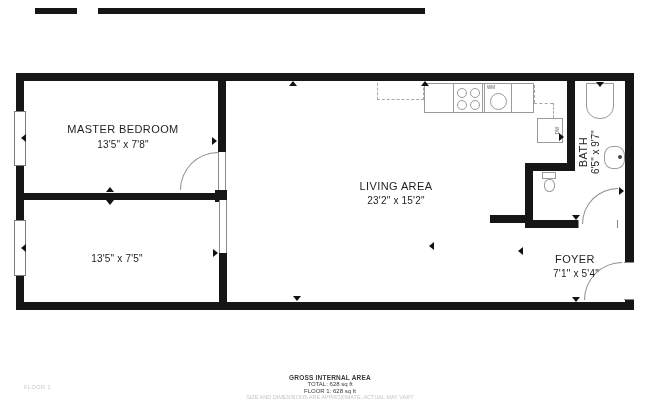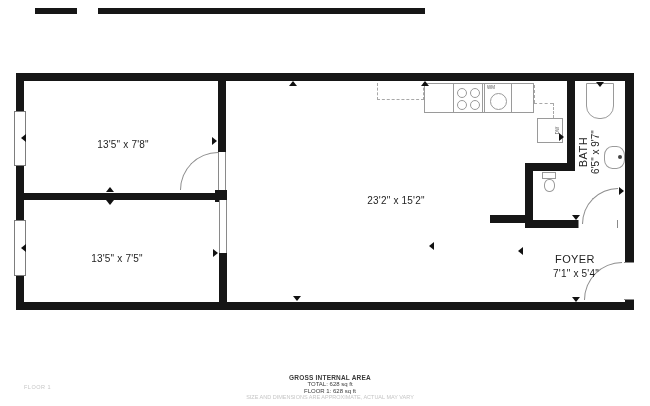--- a/index.html
+++ b/index.html
@@ -109,24 +109,26 @@
   <div class="tri tri-left" style="left:21px;top:244px;"></div>
   <div class="tri tri-right" style="left:212px;top:137px;"></div>
   <div class="tri tri-right" style="left:213px;top:249px;"></div>
   <div class="tri tri-left" style="left:429px;top:242px;"></div>
   <div class="tri tri-left" style="left:518px;top:247px;"></div>
   <div class="tri tri-right" style="left:619px;top:187px;"></div>
   <div class="tri tri-right" style="left:559px;top:133px;"></div>
   <div class="tri tri-down" style="left:572px;top:215px;"></div>
   <div class="tri tri-down" style="left:572px;top:297px;"></div>
 
+  <div class="room-name" style="left:33px;top:123px;width:180px;">MASTER BEDROOM</div>
   <div class="room-dims" style="left:33px;top:139px;width:180px;">13'5" x 7'8"</div>
 
   <div class="room-dims" style="left:27px;top:253px;width:180px;">13'5" x 7'5"</div>
 
+  <div class="room-name" style="left:306px;top:180px;width:180px;">LIVING AREA</div>
   <div class="room-dims" style="left:306px;top:195px;width:180px;">23'2" x 15'2"</div>
 
   <div id="bath-label">
     <div class="l1">BATH</div>
     <div class="l2">6'5" x 9'7"</div>
   </div>
 
   <div class="room-name" style="left:485px;top:253px;width:180px;">FOYER</div>
   <div class="room-dims" style="left:486px;top:268px;width:180px;">7'1" x 5'4"</div>
 

